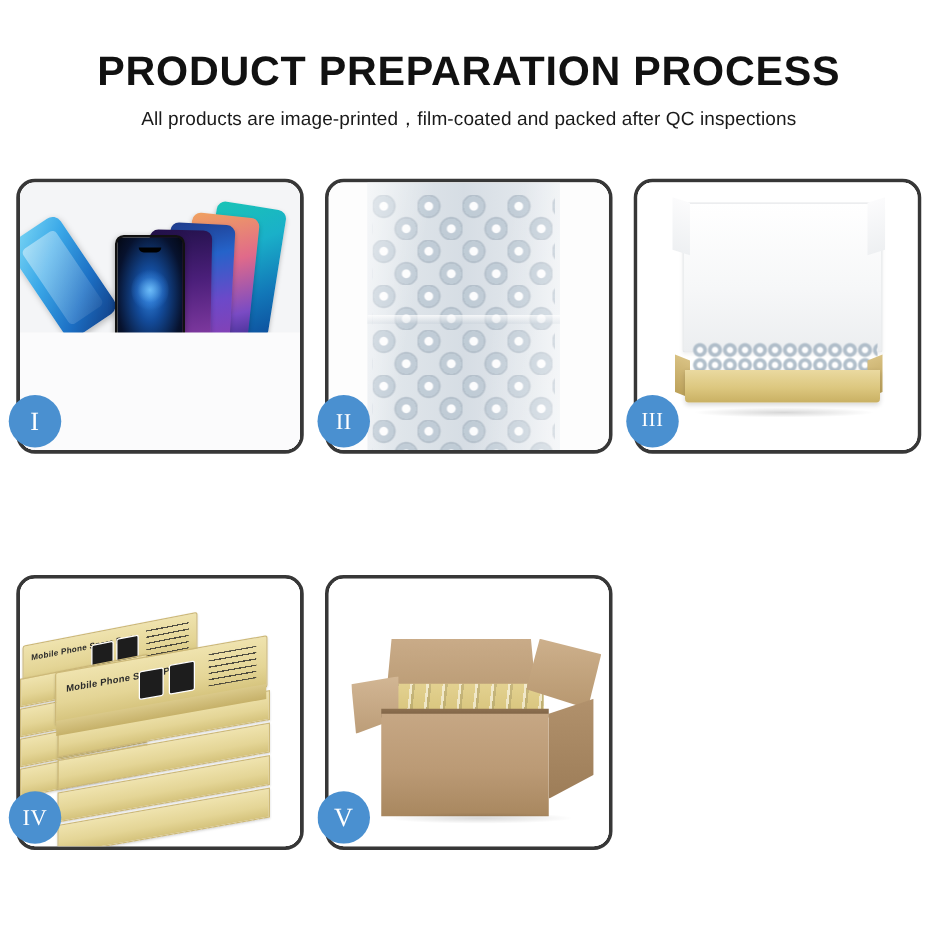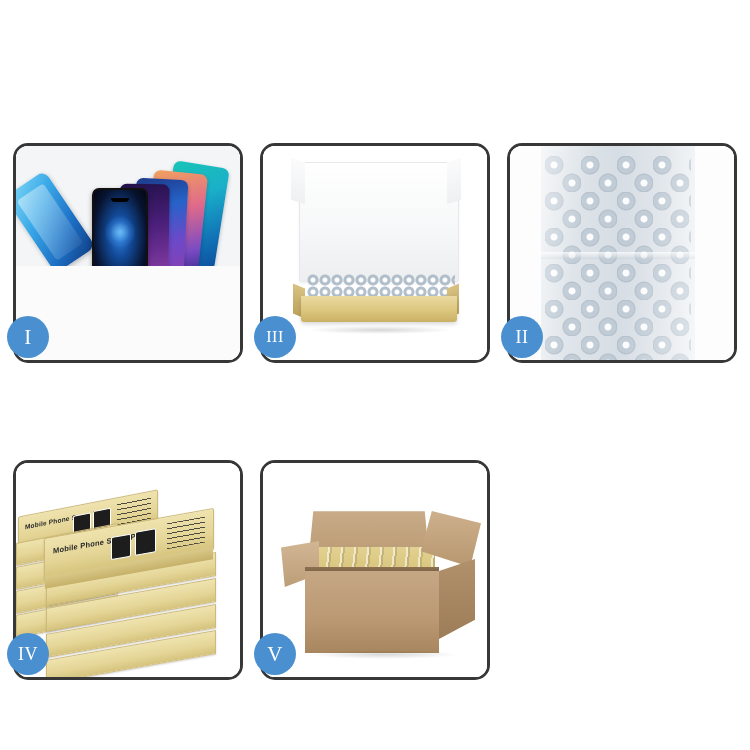--- a/index.html
+++ b/index.html
@@ -317,20 +317,24 @@
   .c6-seamB { position:absolute; left:62px; top:168px; width:16px; height:16px;
     background:rgba(150,125,95,.5); transform:skewY(22deg); }
   .c6-shadow { position:absolute; left:40px; bottom:14px; width:156px; height:9px;
     background:radial-gradient(ellipse at 50% 50%, rgba(0,0,0,.14), rgba(0,0,0,0) 70%); }
 </style>
 </head>
 <body>
 
 <div class="page">
 
+  <div class="header">
+    <h1 class="title">PRODUCT PREPARATION PROCESS</h1>
+    <p class="subtitle">All products are image-printed，film-coated and packed after QC inspections</p>
+  </div>
 
   <div class="grid">
 
     <div class="card">
       <div class="card-inner">
         <div class="photo p1-bg">
           <div class="ph ph-film"></div>
           <div class="ph ph-a"></div>
           <div class="ph ph-b"></div>
           <div class="ph ph-c"></div>
@@ -357,45 +361,45 @@
             <span style="left:9px;top:4px"></span>
             <span style="left:17px;top:0"></span>
           </div>
         </div>
       </div>
       <div class="badge">I</div>
     </div>
 
     <div class="card">
       <div class="card-inner">
+        <div class="photo p2-bg">
+          <div class="bubblewrap">
+            <div class="bubbles"></div>
+            <div class="bubble-seam"></div>
+            <div class="bubble-sheen"></div>
+          </div>
+        </div>
+      </div>
+      <div class="badge wide">II</div>
+    </div>
+
+    <div class="card">
+      <div class="card-inner">
         <div class="photo p3-bg">
           <div class="m3-lid"></div>
           <div class="m3-lid-flapL"></div>
           <div class="m3-lid-flapR"></div>
           <div class="m3-inner"></div>
           <div class="m3-sideL"></div>
           <div class="m3-sideR"></div>
           <div class="m3-front"></div>
           <div class="m3-shadow"></div>
         </div>
       </div>
       <div class="badge xwide">III</div>
-    </div>
-
-    <div class="card">
-      <div class="card-inner">
-        <div class="photo p2-bg">
-          <div class="bubblewrap">
-            <div class="bubbles"></div>
-            <div class="bubble-seam"></div>
-            <div class="bubble-sheen"></div>
-          </div>
-        </div>
-      </div>
-      <div class="badge wide">II</div>
     </div>
 
     <div class="card">
       <div class="card-inner">
         <div class="photo p4-bg">
           <div class="stack">
 
             <div class="kbox" style="left:2px; top:32px; width:138px; height:34px; transform:skewY(-11deg); border-radius:2px;">
               <div class="side"></div>
               <div class="klabel" style="left:6px; top:7px; font-size:6.5px; letter-spacing:.2px;">Mobile Phone Spare Parts</div>

